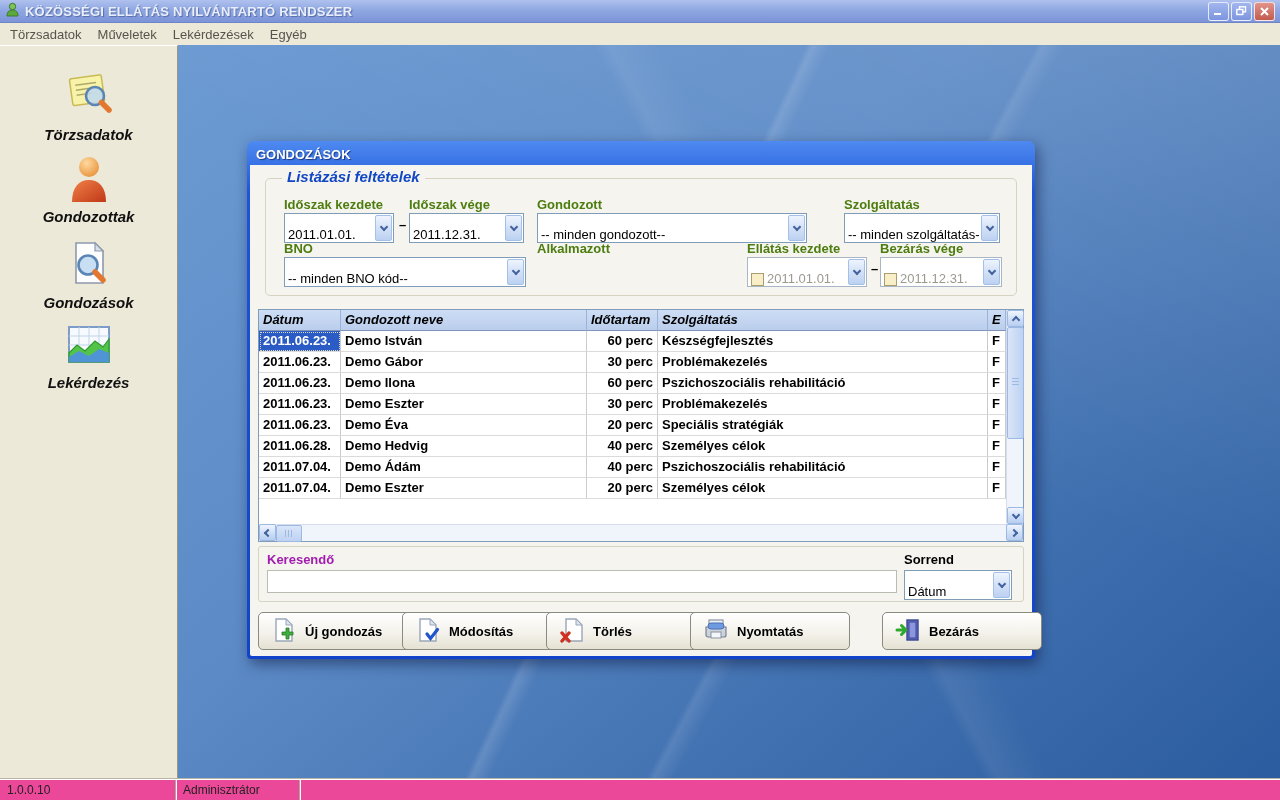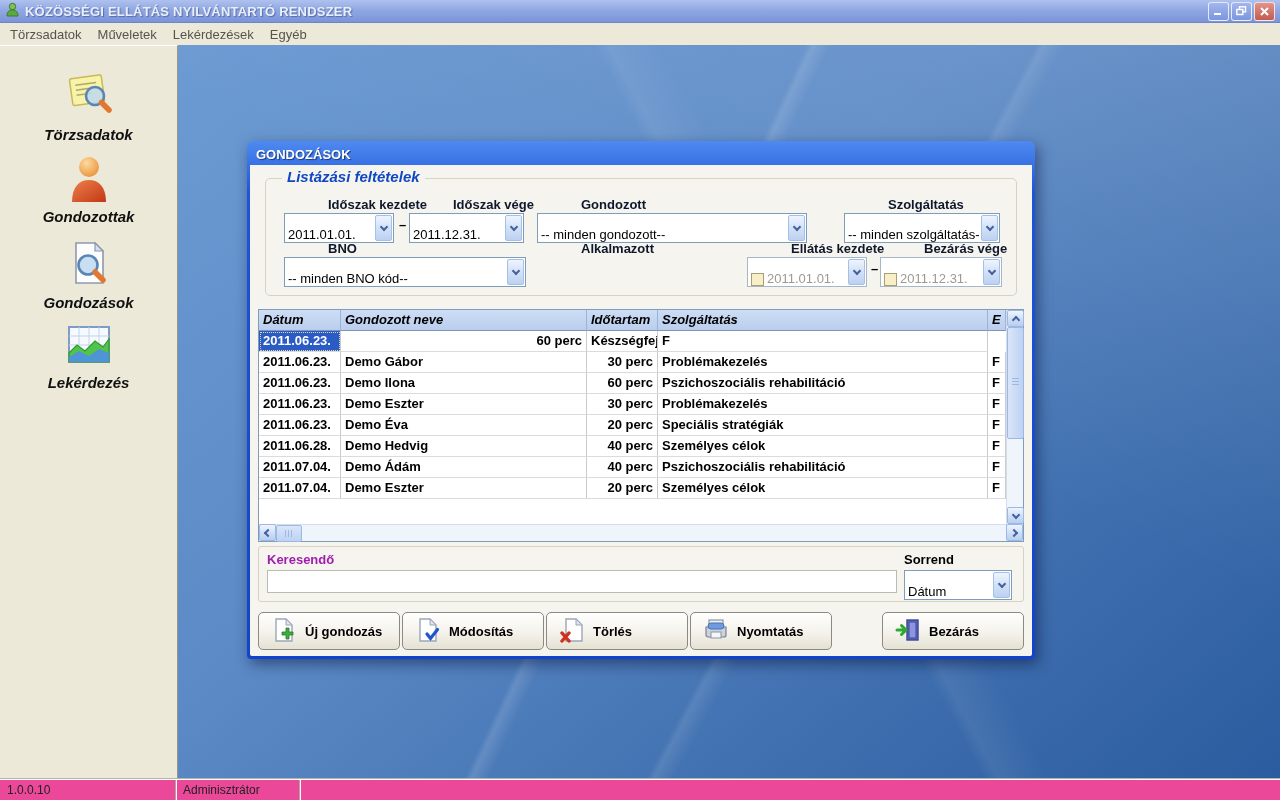--- a/index.html
+++ b/index.html
@@ -53,21 +53,21 @@
     box-shadow:3px 5px 14px rgba(8,18,55,.5); }
   .dlg-title { height:24px; display:flex; align-items:center; color:#FFF; font-weight:700;
     font-size:13px; padding:3px 0 0 6px; text-shadow:1px 1px 1px rgba(0,0,40,.55); }
   .dlg-body { position:relative; width:782px; height:491px; background:#F5F4EF; border-radius:0 0 2px 2px; }
 
   
   .fgroup { position:absolute; left:15px; top:13px; width:752px; height:118px;
     border:1px solid #D7D3C3; border-radius:5px; }
   .fgroup-legend { position:absolute; left:16px; top:-11px; background:#F5F4EF; padding:0 5px;
     color:#1147C5; font-size:15px; font-weight:700; font-style:italic; }
-  .flabel { position:absolute; font-size:13px; font-weight:700; color:#0f172a; white-space:nowrap;margin-left:44px; }
+  .flabel { position:absolute; font-size:13px; font-weight:700; color:#4d7c0f; white-space:nowrap; }
   .dash { position:absolute; font-size:13px; font-weight:700; color:#000; }
 
   .combo { position:absolute; height:30px; background:#FFF; border:1px solid #7F9DB9;
     display:flex; align-items:flex-end; cursor:pointer; }
   .combo-txt { flex:1; font-size:13px; padding:0 3px; white-space:nowrap; overflow:hidden; color:#000; }
   .combo-btn { width:17px; align-self:stretch; margin:1px; border:1px solid #A3C0E8; border-radius:2px;
     background:linear-gradient(180deg,#EEF4FE 0%,#D3E1F7 50%,#BCD1F1 100%);
     display:flex; align-items:center; justify-content:center; flex:0 0 auto; }
   .combo.dis { border-color:#A9B6C6; }
   .combo.dis .combo-txt { color:#9C9A90; }
@@ -113,21 +113,21 @@
 
   
   .spanel { position:absolute; left:8px; top:381px; width:766px; height:56px;
     border:1px solid #D7D3C3; border-radius:3px; }
   .slabel { position:absolute; left:8px; top:5px; font-size:13px; font-weight:600; color:#a21caf; }
   .sinput { position:absolute; left:8px; top:23px; width:630px; height:23px; background:#FFF;
     border:1px solid #B9BCB1; font-size:13px; padding:0 4px; }
   .sortlabel { position:absolute; left:645px; top:5px; font-size:13px; font-weight:700; color:#000; }
 
   
-  .xbtn { position:absolute; top:447px; height:38px; width:142px; border:1px solid #8A8A80;
+  .xbtn { position:absolute; top:447px; height:38px; width:160px; border:1px solid #8A8A80;
     border-radius:5px; background:linear-gradient(180deg,#FFFFFF 0%,#F4F2EB 55%,#E5E1D3 100%);
     box-shadow:inset 0 1px 0 #FFF; display:flex; align-items:center; gap:8px; padding-left:12px;
     font-size:13px; font-weight:700; color:#000; cursor:pointer; }
 </style>
 </head>
 <body>
 
 <div class="stage">
 
   <div class="titlebar">
@@ -296,20 +296,21 @@
         <div class="thead">
           <span class="th">Dátum</span>
           <span class="th">Gondozott neve</span>
           <span class="th">Időtartam</span>
           <span class="th">Szolgáltatás</span>
           <span class="th">E</span>
         </div>
         <div class="tview">
           <div class="trow">
             <span class="td sel">2011.06.23.</span>
+            <span class="td">Demo István</span>
             <span class="td num">60 perc</span>
             <span class="td">Készségfejlesztés</span>
             <span class="td">F</span>
           </div>
           <div class="trow">
             <span class="td">2011.06.23.</span>
             <span class="td">Demo Gábor</span>
             <span class="td num">30 perc</span>
             <span class="td">Problémakezelés</span>
             <span class="td">F</span>

